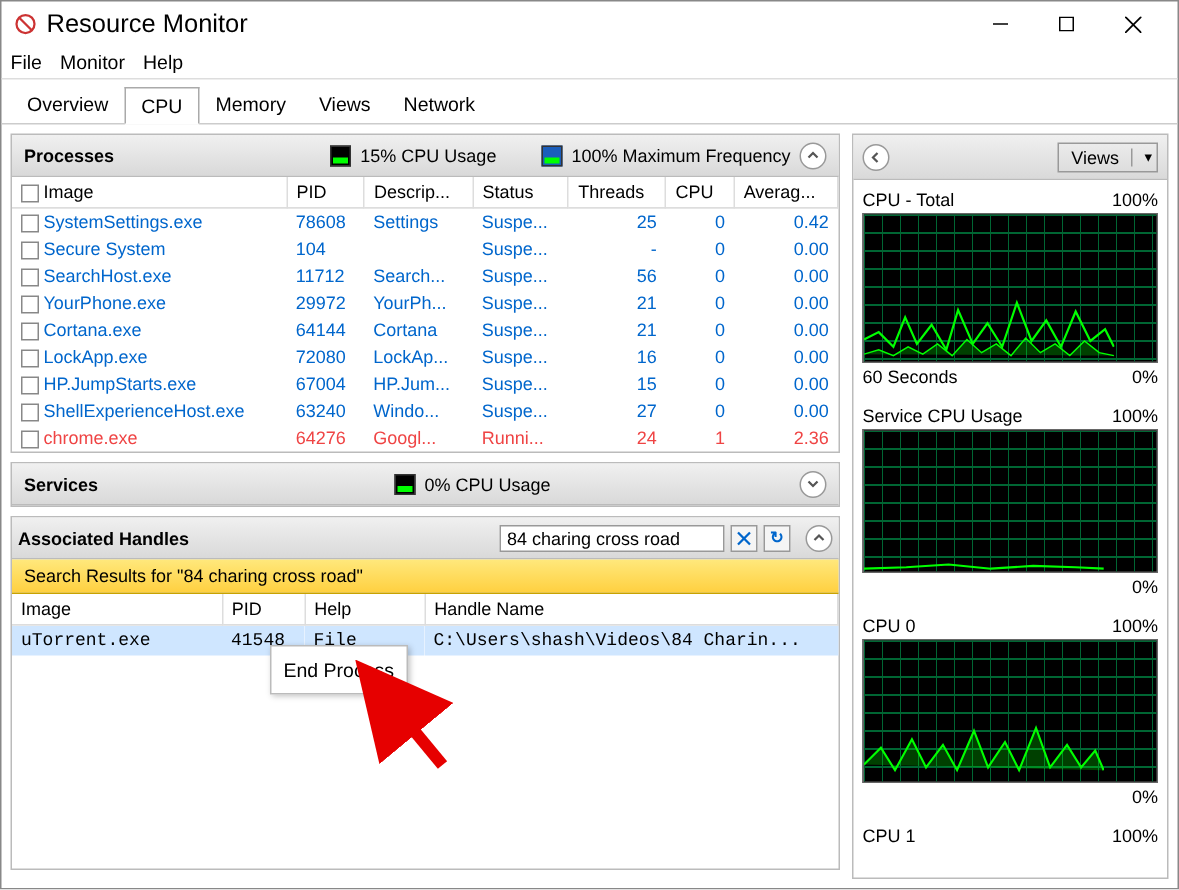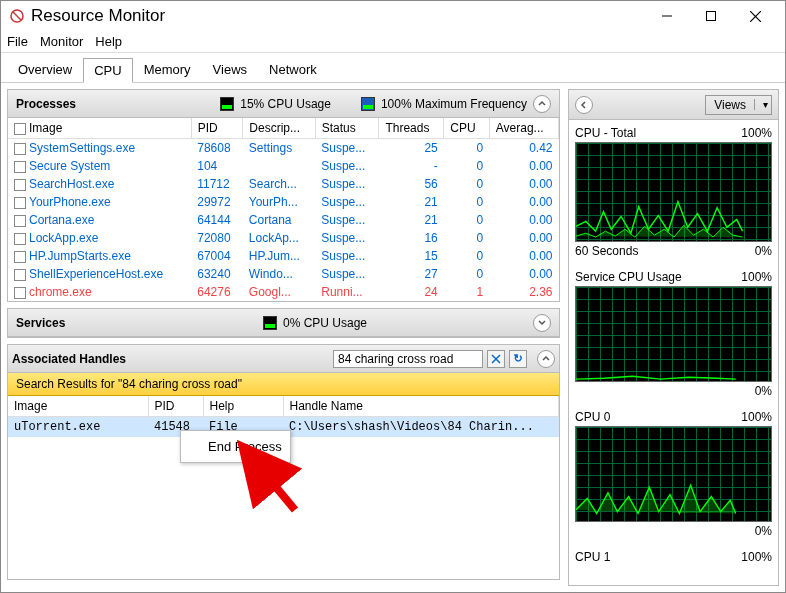--- a/index.html
+++ b/index.html
@@ -34,21 +34,21 @@
   .scroll-y { max-height: 190px; overflow: hidden; }
   .search-header { height: 28px; background: linear-gradient(#f0f0f0,#d9d9d9); display: flex; align-items: center; padding: 0 4px; font-weight: bold; border-bottom: 1px solid #bbb; }
   .search-box { margin-left: auto; display: flex; align-items: center; gap: 4px; }
   .search-box input { width: 150px; height: 18px; border: 1px solid #999; padding: 0 4px; font-size: 12px; }
   .icon-btn { width: 18px; height: 18px; border: 1px solid #999; background: #f5f5f5; display: flex; align-items: center; justify-content: center; font-size: 11px; cursor: default; }
   .search-results-bar { background: linear-gradient(#ffe87c,#ffd040); border-bottom: 1px solid #c9a200; padding: 4px 8px; font-size: 12px; }
   .handles-table th { border-right: 1px solid #ddd; }
   .handles-table td { padding: 3px 6px; font-family: Liberation Mono, monospace; }
   .handles-table tr.selected { background: #cfe6ff; }
   .context-menu { position: absolute; left: 180px; top: 430px; background: #fff; border: 1px solid #bbb; box-shadow: 1px 1px 4px rgba(0,0,0,0.25); padding: 4px 0; font-size: 13px; }
-  .context-menu .item { padding: 4px 8px; cursor: default; margin-left: 19px; }
+  .context-menu .item { padding: 4px 8px; cursor: default; }
   .arrow { position: absolute; left: 235px; top: 440px; pointer-events: none; }
   .right-top { height: 30px; background: linear-gradient(#f0f0f0,#d9d9d9); display: flex; align-items: center; padding: 0 6px; border-bottom: 1px solid #bbb; }
   .views-btn { margin-left: auto; display: flex; align-items: center; border: 1px solid #999; height: 20px; }
   .views-btn span { padding: 0 8px; font-size: 12px; }
   .views-btn .dd { border-left: 1px solid #999; width: 14px; text-align: center; font-size: 10px; }
   .graph-block { padding: 4px 6px; }
   .graph-label { display: flex; justify-content: space-between; font-size: 12px; padding: 2px 0; }
   .graph { height: 100px; background: #000; border: 1px solid #666; position: relative; overflow: hidden; }
   .graph.small { height: 96px; }
   .grid-lines { position: absolute; inset: 0; }

